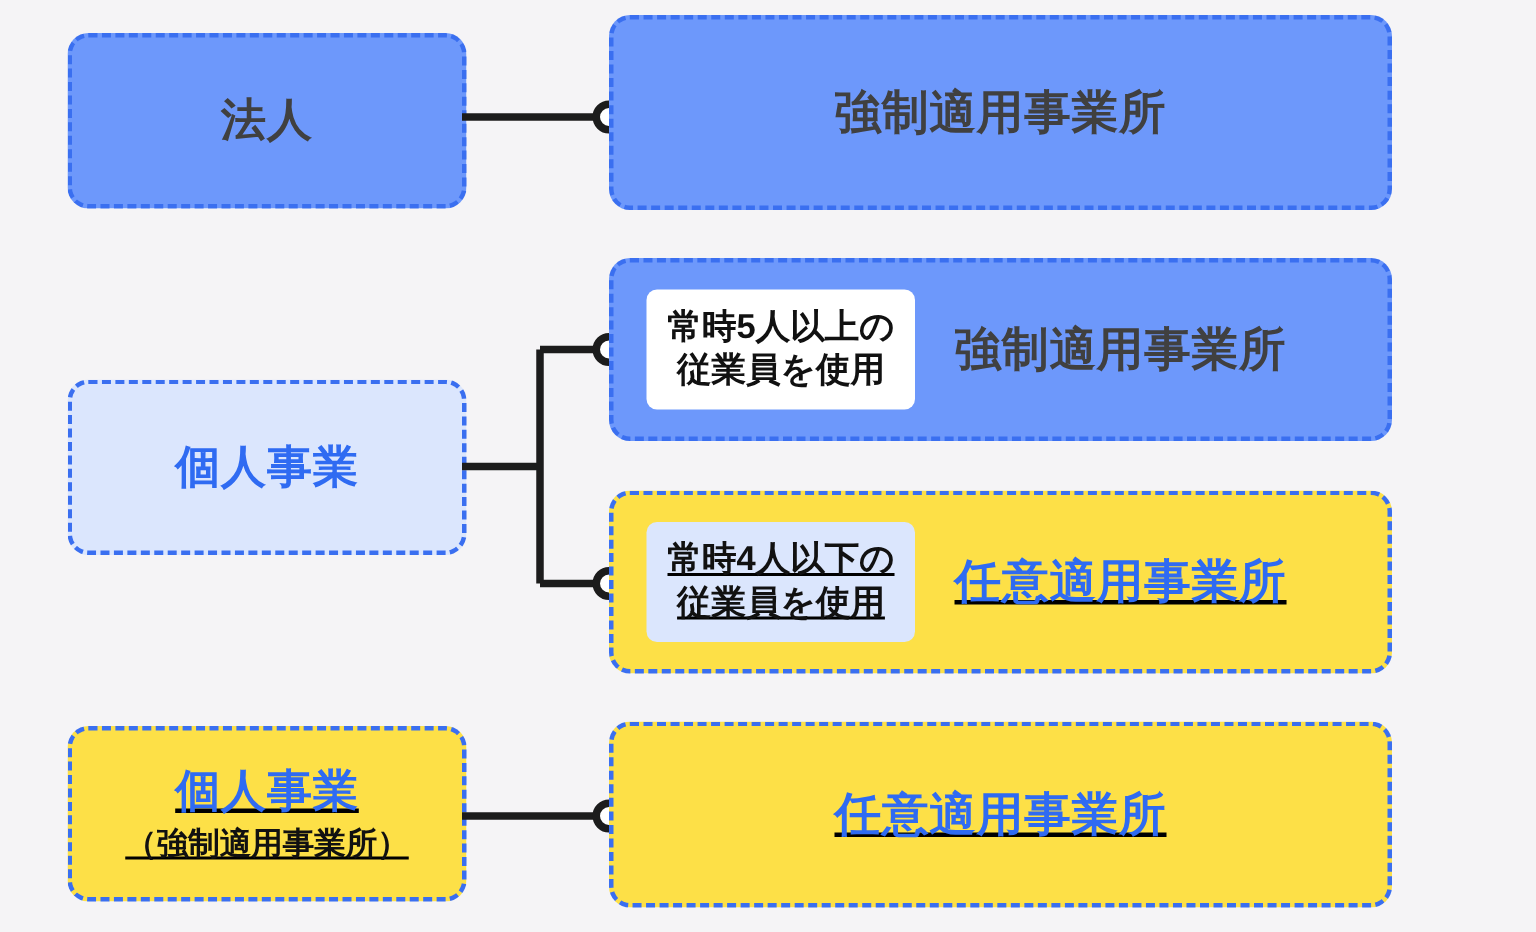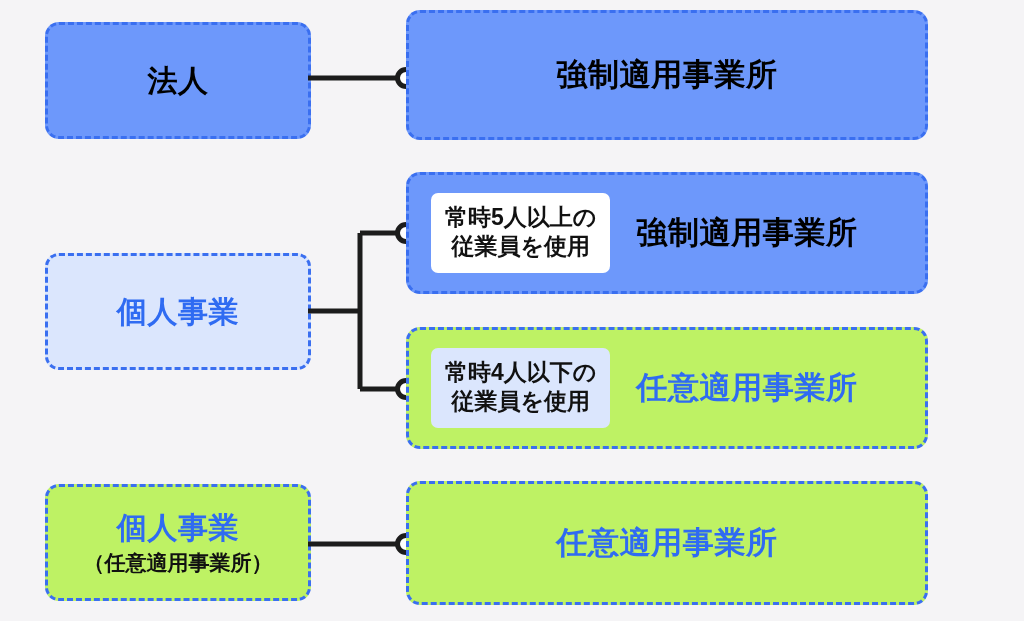--- a/index.html
+++ b/index.html
@@ -32,29 +32,29 @@
     align-items: center;
     justify-content: center;
   }
   
   .node.dash {
     border-style: dashed;
   }
 
   .fill-blue   { background: #6d98fb; }
   .fill-light  { background: #dbe6fd; }
-  .fill-white  { background: #bef264; }
+  .fill-white  { background: #fde047; text-decoration: underline; }
 
   .label-main {
     font-weight: bold;
     line-height: 1.12;
     letter-spacing: 0.02em;
     white-space: nowrap;
   }
-  .txt-white { color: #000000; }
+  .txt-white { color: #404040; }
   .txt-blue  { color: #2f6bf2; }
 
   .label-sub {
     font-weight: bold;
     color: #111111;
     white-space: nowrap;
     line-height: 1.1;
   }
 
   
@@ -161,21 +161,21 @@
   <div class="node dash fill-white right-box with-chip" style="top:327px; height:122px;">
     <div class="chip chip-light">
       <div class="chip-line">常時4人以下の</div>
       <div class="chip-line">従業員を使用</div>
     </div>
     <div class="label-main txt-blue">任意適用事業所</div>
   </div>
 
   <div class="node dash fill-white left-box" style="top:484px; height:117px;">
     <div class="label-main txt-blue">個人事業</div>
-    <div class="label-sub">（任意適用事業所）</div>
+    <div class="label-sub">（強制適用事業所）</div>
   </div>
 
   <svg class="conn" style="left:300px; top:518px; width:130px; height:60px;">
     <line x1="8" y1="26" x2="98" y2="26"></line>
     <circle cx="106" cy="26" r="8.5"></circle>
   </svg>
 
   <div class="node dash fill-white right-box" style="top:481px; height:124px;">
     <div class="label-main txt-blue">任意適用事業所</div>
   </div>

